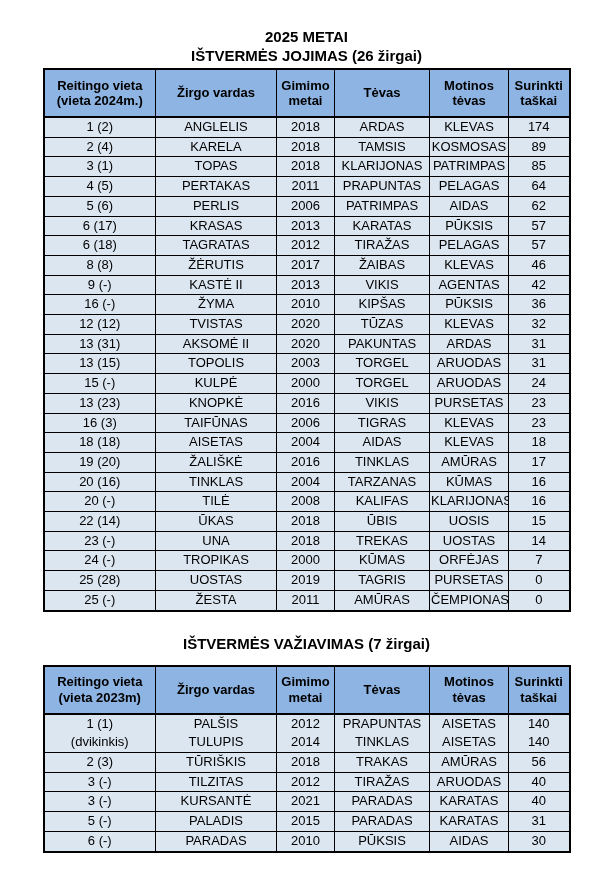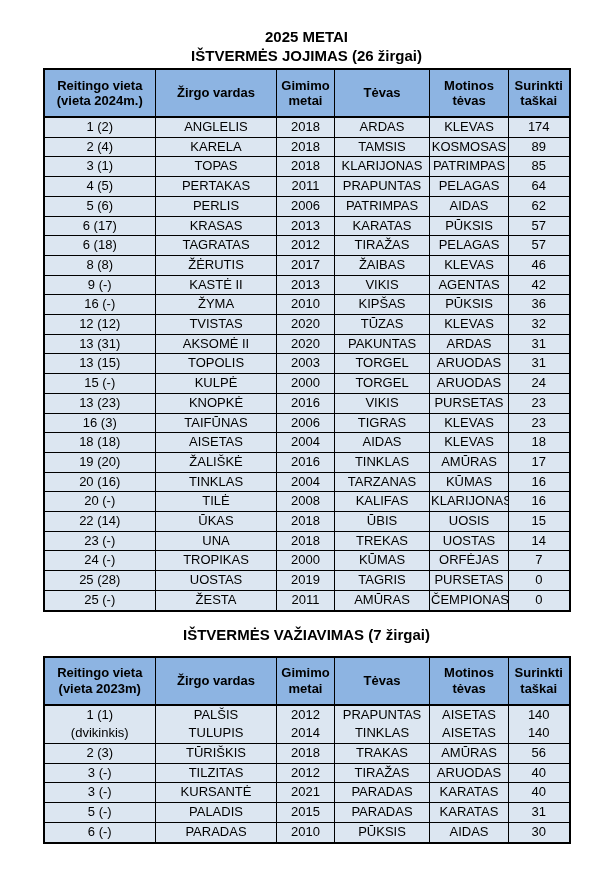--- a/index.html
+++ b/index.html
@@ -11,21 +11,21 @@
   }
   .page { width: 613px; height: 892px; padding-top: 27px; box-sizing: border-box; }
   .doc-title {
     text-align: center;
     font-weight: bold;
     font-size: 15px;
     line-height: 19px;
     color: #000;
   }
   .table-title { margin-top: 0; }
-  .table2-title { margin-top: 13px; margin-bottom: 4px; }
+  .table2-title { margin-top: 22px; margin-bottom: 4px; }
   table.rank-table {
     width: 526px;
     margin: 12px auto;
     border-collapse: collapse;
     table-layout: fixed;
     border: 2px solid #000;
   }
   table.rank-table.first { margin-top: 3px; }
   col.c1 { width: 112px; }
   col.c2 { width: 121px; }

